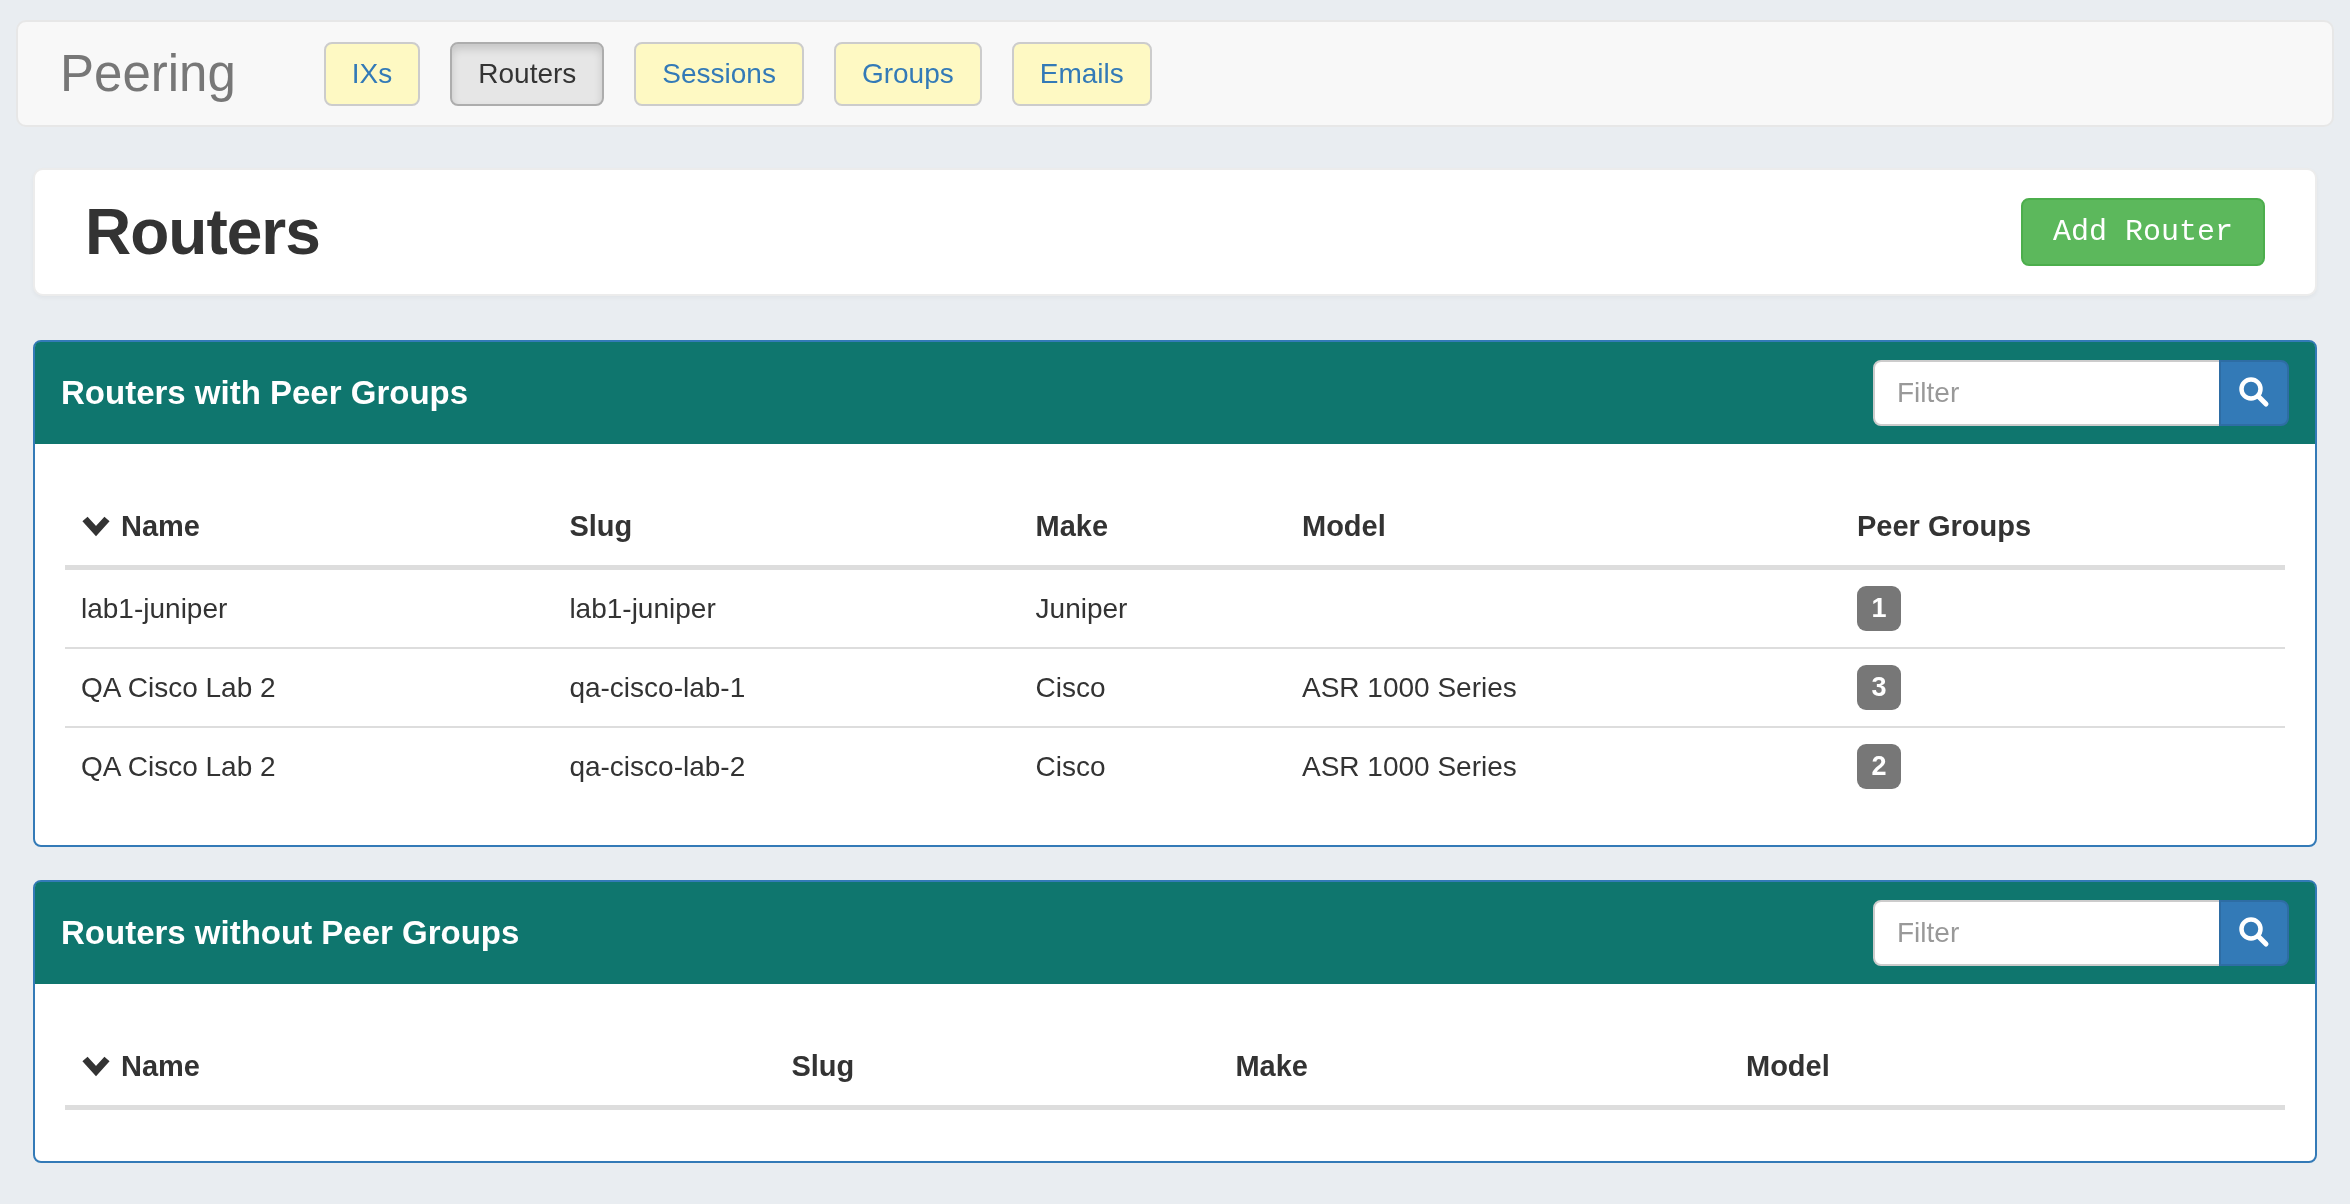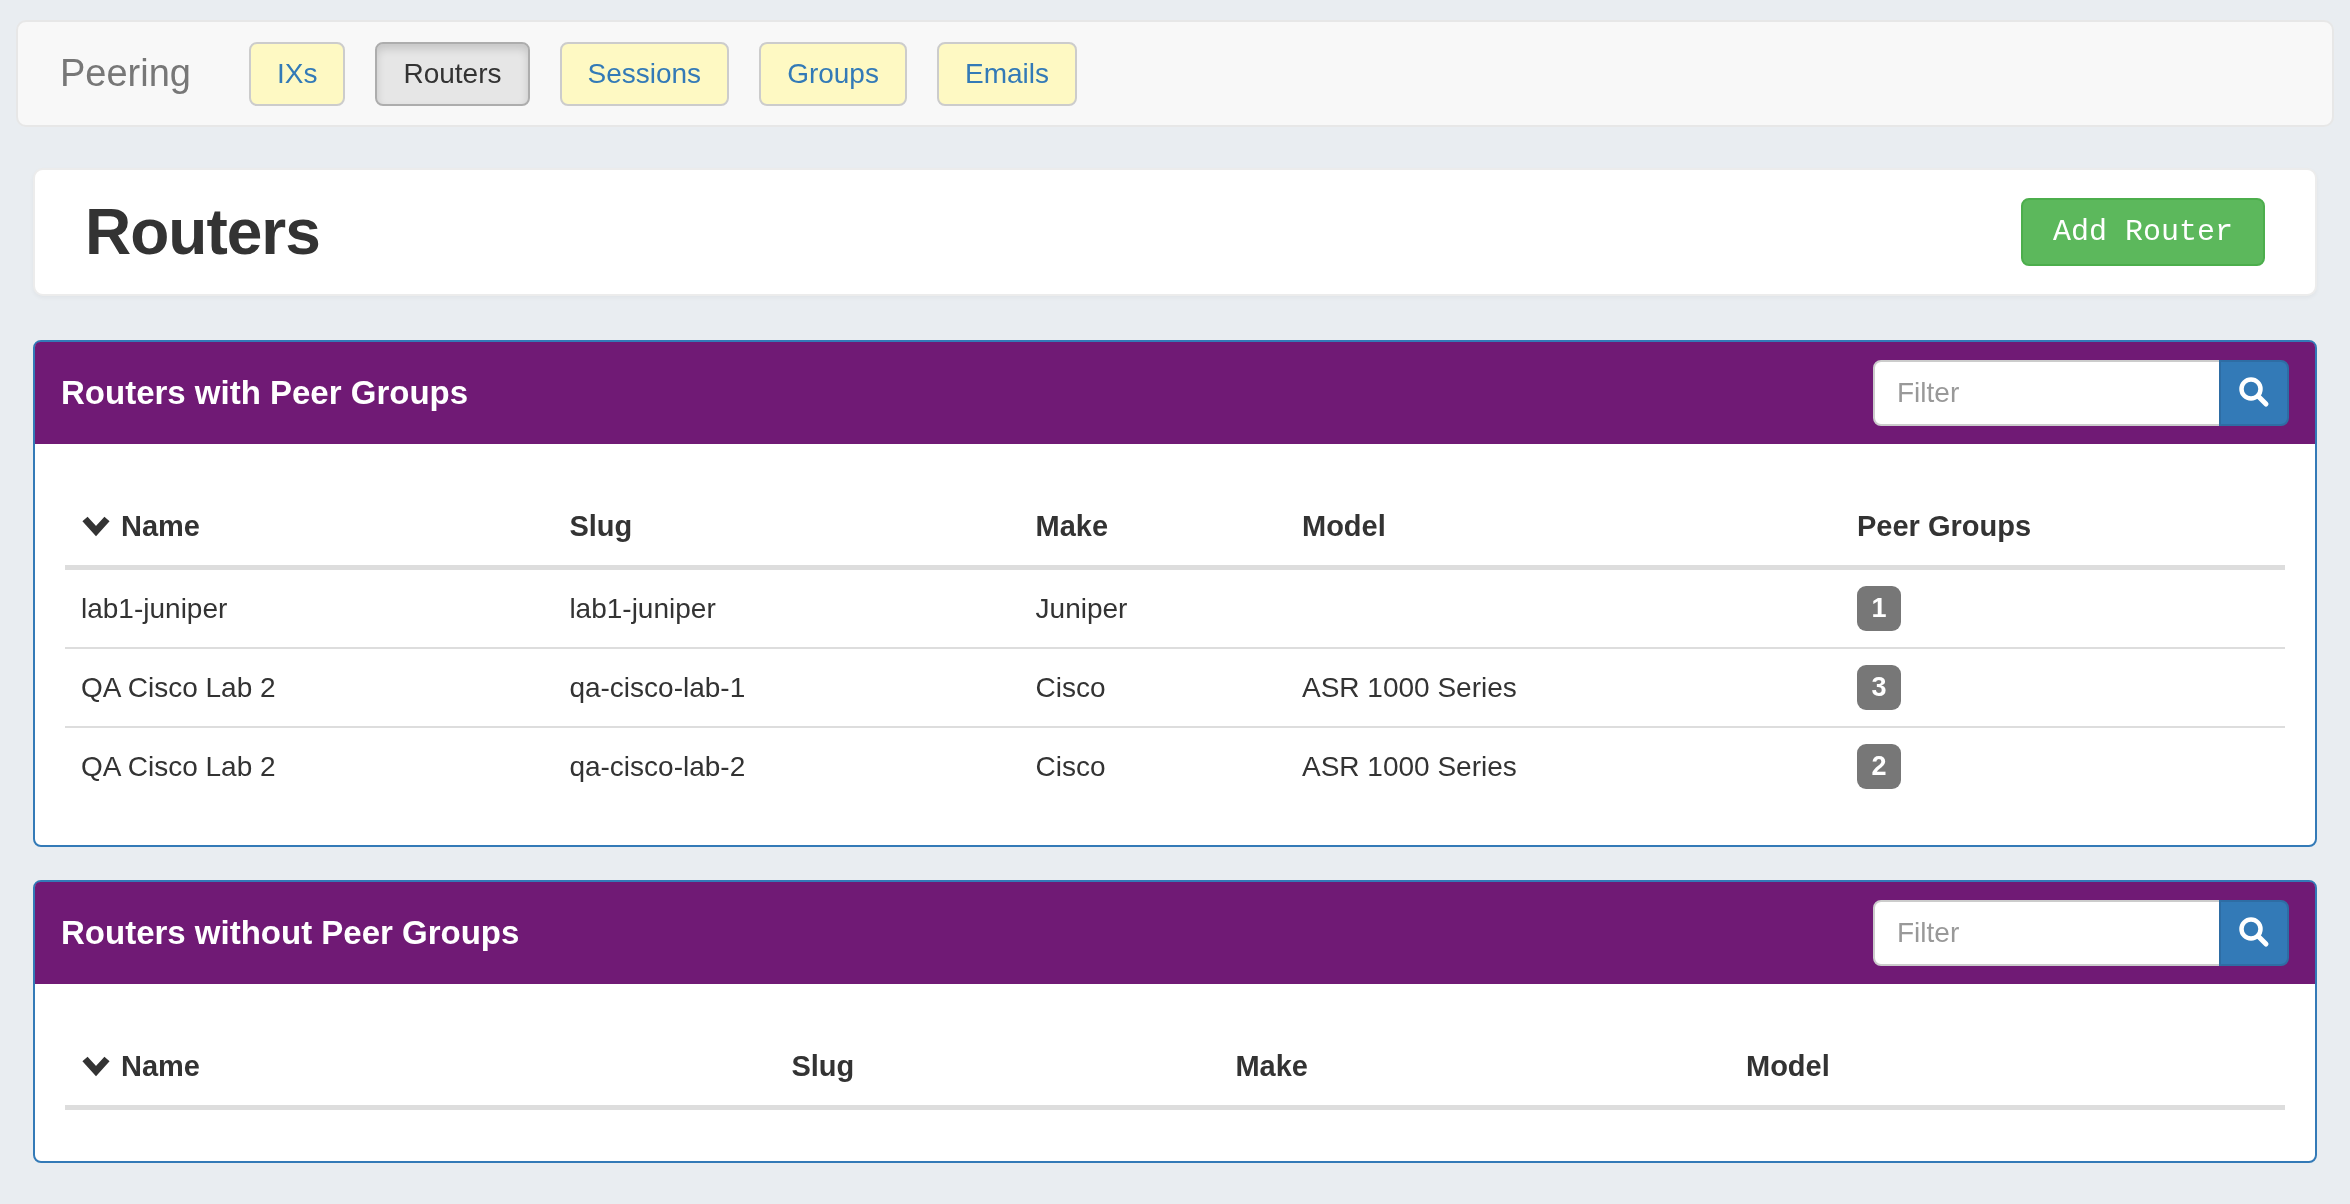--- a/index.html
+++ b/index.html
@@ -10,21 +10,21 @@
     color:#333;
     position:relative;
     overflow:hidden;
   }
   
   .navbar{
     position:absolute;left:16px;top:20px;width:2318px;height:107px;
     background:#f8f8f8;border:2px solid #e7e7e7;border-radius:10px;
     box-sizing:border-box;display:flex;align-items:center;
   }
-  .brand{font-size:38px;color:#777;padding-left:42px;margin-right:28px;}
+  .brand{font-size:51px;color:#777;padding-left:42px;margin-right:58px;}
   .nav-btn{
     font-size:28px;line-height:32px;padding:14px 26px;margin-left:30px;
     background:#fef9c3;color:#337ab7;border:2px solid #ccc;border-radius:8px;
     font-family:"Liberation Sans", sans-serif;cursor:pointer;
   }
   .nav-btn.active{
     background:#e6e6e6;border-color:#adadad;color:#333;
     box-shadow:inset 0 5px 9px rgba(0,0,0,0.14);
   }
   
@@ -41,21 +41,21 @@
     font-family:Liberation Mono, monospace;
   }
   
   .panel{
     position:absolute;left:33px;width:2284px;background:#fff;
     border:2px solid #337ab7;border-radius:8px;box-sizing:border-box;
   }
   .panel-1{top:340px;height:507px;}
   .panel-2{top:880px;height:283px;}
   .panel-heading{
-    background:#701a75;height:102px;border-radius:5px 5px 0 0;
+    background:#0f766e;height:102px;border-radius:5px 5px 0 0;
     display:flex;align-items:center;justify-content:space-between;
     padding:0 26px;box-sizing:border-box;
   }
   .panel-title{color:#fff;font-size:33px;font-weight:bold;}
   .filter-group{display:flex;align-items:stretch;height:66px;}
   .filter-input{
     width:300px;font-size:28px;padding:0 22px;color:#555;
     border:2px solid #ccc;border-radius:8px 0 0 8px;outline:none;
     font-family:"Liberation Sans", sans-serif;
   }

